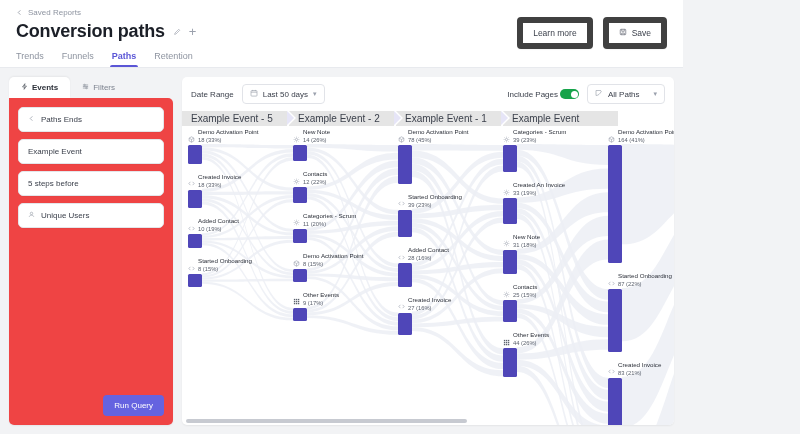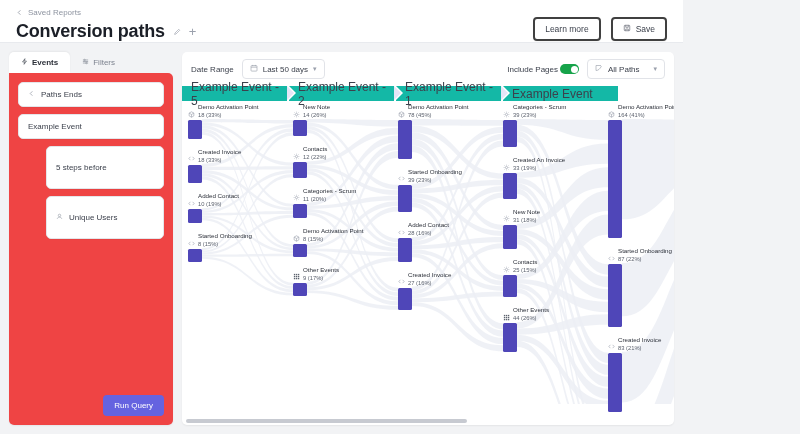--- a/index.html
+++ b/index.html
@@ -19,21 +19,21 @@
   .title-row { display: flex; align-items: center; gap: 8px; }
   .page-title { font-size: 18px; font-weight: bold; letter-spacing: -0.2px; color: #1b1f27; }
   .icon-btn { color: #a3a8b3; display: flex; align-items: center; justify-content: center; cursor: pointer; }
   .plus-btn { font-size: 13px; color: #9aa0ac; line-height: 1; cursor: pointer; }
   .tabs { display: flex; gap: 18px; margin-top: 9px; }
   .tab { font-size: 9px; color: #8e94a0; padding-bottom: 6px; cursor: pointer; position: relative; }
   .tab.active { color: #5b56d6; font-weight: bold; }
   .tab.active::after { content:""; position:absolute; left:-2px; right:-2px; bottom:0; height:2px; background:#5b56d6; border-radius:2px 2px 0 0; }
   .header-actions { position: absolute; right: 16px; top: 17px; display: flex; gap: 10px; }
   .btn {
-    font-size: 8.5px; border: 2px solid #404040; background: #fff; border-radius: 4px;
+    font-size: 8.5px; border: 6px solid #404040; background: #fff; border-radius: 4px;
     padding: 5px 10px; color: #3c414c; cursor: pointer; display: flex; align-items: center; gap: 5px;
     box-shadow: 0 1px 1px rgba(17,20,24,0.04);
   }
   .header-rule { height: 1px; background: #e8eaee; }
 
   
   .body { flex: 1 1 auto; display: flex; padding: 9px 9px 9px 9px; gap: 9px; background: #f2f3f5; min-height: 0; }
 
   
   .sidebar { width: 164px; flex: 0 0 164px; display: flex; flex-direction: column; position: relative; }
@@ -46,21 +46,21 @@
   .side-panel {
     background: #ef4444; border-radius: 0 5px 5px 5px; flex: 1 1 auto; padding: 9px;
     display: flex; flex-direction: column; gap: 7px; box-shadow: 0 1px 2px rgba(17,20,24,0.06);
     min-height: 0; position: relative;
   }
   .pill {
     border: 1px solid #e4e6ea; border-radius: 5px; background: #fff; font-size: 8px; color: #3c414c;
     padding: 7px 9px; display: flex; align-items: center; gap: 6px; cursor: pointer;
     box-shadow: 0 1px 1px rgba(17,20,24,0.03);
   }
-  .pill.sub { padding: 16px 9px; margin-left: 28px; }
+  .pill.sub { padding: 7px 9px; }
   .section-label { font-size: 8.5px; color: #2b2f38; margin-top: 14px; margin-bottom: 1px; }
   .run-wrap { position: absolute; left: 0; right: 0; bottom: 0; padding: 9px; display: flex; justify-content: flex-end; }
   .run-btn {
     background: #6563e0; color: #fff; font-size: 8px; border: none; border-radius: 4px;
     padding: 6px 11px; cursor: pointer; font-family: inherit;
   }
 
   
   .main { flex: 1 1 auto; background: #fff; border-radius: 5px; box-shadow: 0 1px 2px rgba(17,20,24,0.06);
           display: flex; flex-direction: column; min-width: 0; position: relative; overflow: hidden; }
@@ -72,21 +72,21 @@
   }
   .select .caret { margin-left: auto; color: #9aa0ac; font-size: 7px; }
   .spacer { flex: 1 1 auto; }
   .toggle-wrap { display: flex; align-items: center; gap: 2px; }
   .toggle { width: 19px; height: 10px; border-radius: 6px; background: #16a34a; position: relative; cursor: pointer; }
   .toggle::after { content:""; position:absolute; right:1.5px; top:1.5px; width:7px; height:7px; border-radius:50%; background:#fff; }
 
   
   .steps-row { display: flex; height: 15px; flex: 0 0 auto; }
   .step-chip {
-    position: relative; background: #14b8a6; color: #3c414c; font-size: 12px;
+    position: relative; background: #e5e5e5; color: #3c414c; font-size: 10px;
     display: flex; align-items: center; padding-left: 9px; margin-right: 2px;
   }
   .step-chip::after {
     content:""; position:absolute; right:-7px; top:0; width:0; height:0;
     border-top: 7.5px solid transparent; border-bottom: 7.5px solid transparent; border-left: 7px solid #e6e5f7;
     z-index: 2;
   }
   .step-chip::before {
     content:""; position:absolute; right:-9px; top:0; width:0; height:0;
     border-top: 7.5px solid transparent; border-bottom: 7.5px solid transparent; border-left: 7px solid #fff;
@@ -124,20 +124,26 @@
       <span>Saved Reports</span>
     </div>
     <div class="title-row">
       <div class="page-title">Conversion paths</div>
       <span class="icon-btn">
         <svg width="8" height="8" viewBox="0 0 16 16" fill="none" stroke="#a3a8b3" stroke-width="1.4">
             <path d="M11.5 2.5l2 2L6 12l-2.8.8L4 10z"></path>
           </svg>
       </span>
       <span class="plus-btn">+</span>
+    </div>
+    <div class="tabs">
+      <div class="tab">Trends</div>
+      <div class="tab">Funnels</div>
+      <div class="tab active">Paths</div>
+      <div class="tab">Retention</div>
     </div>
     <div class="header-actions">
       <div class="btn">
         <span>Learn more</span>
       </div>
       <div class="btn">
         <span>
           <svg width="8" height="8" viewBox="0 0 16 16" fill="none" stroke="#5c626e" stroke-width="1.3">
               <rect x="2.5" y="2.5" width="11" height="11" rx="1.5"></rect>
               <path d="M5.5 2.5v4h5v-4M5.5 13.5v-3.5h5v3.5"></path>

